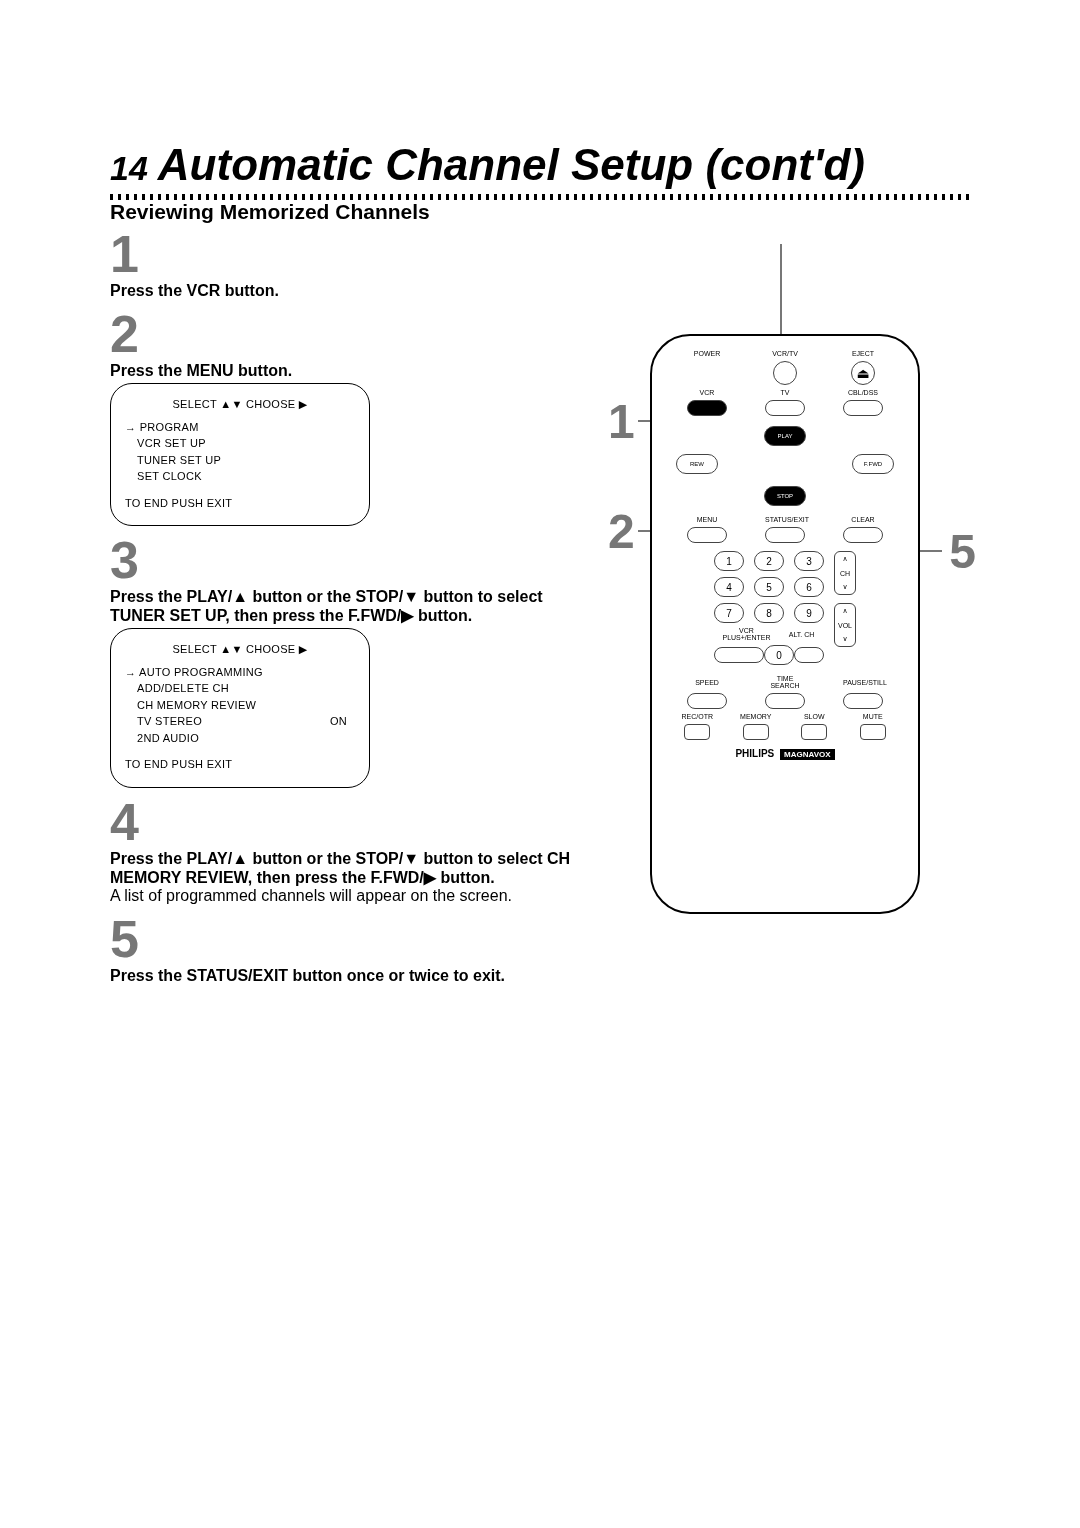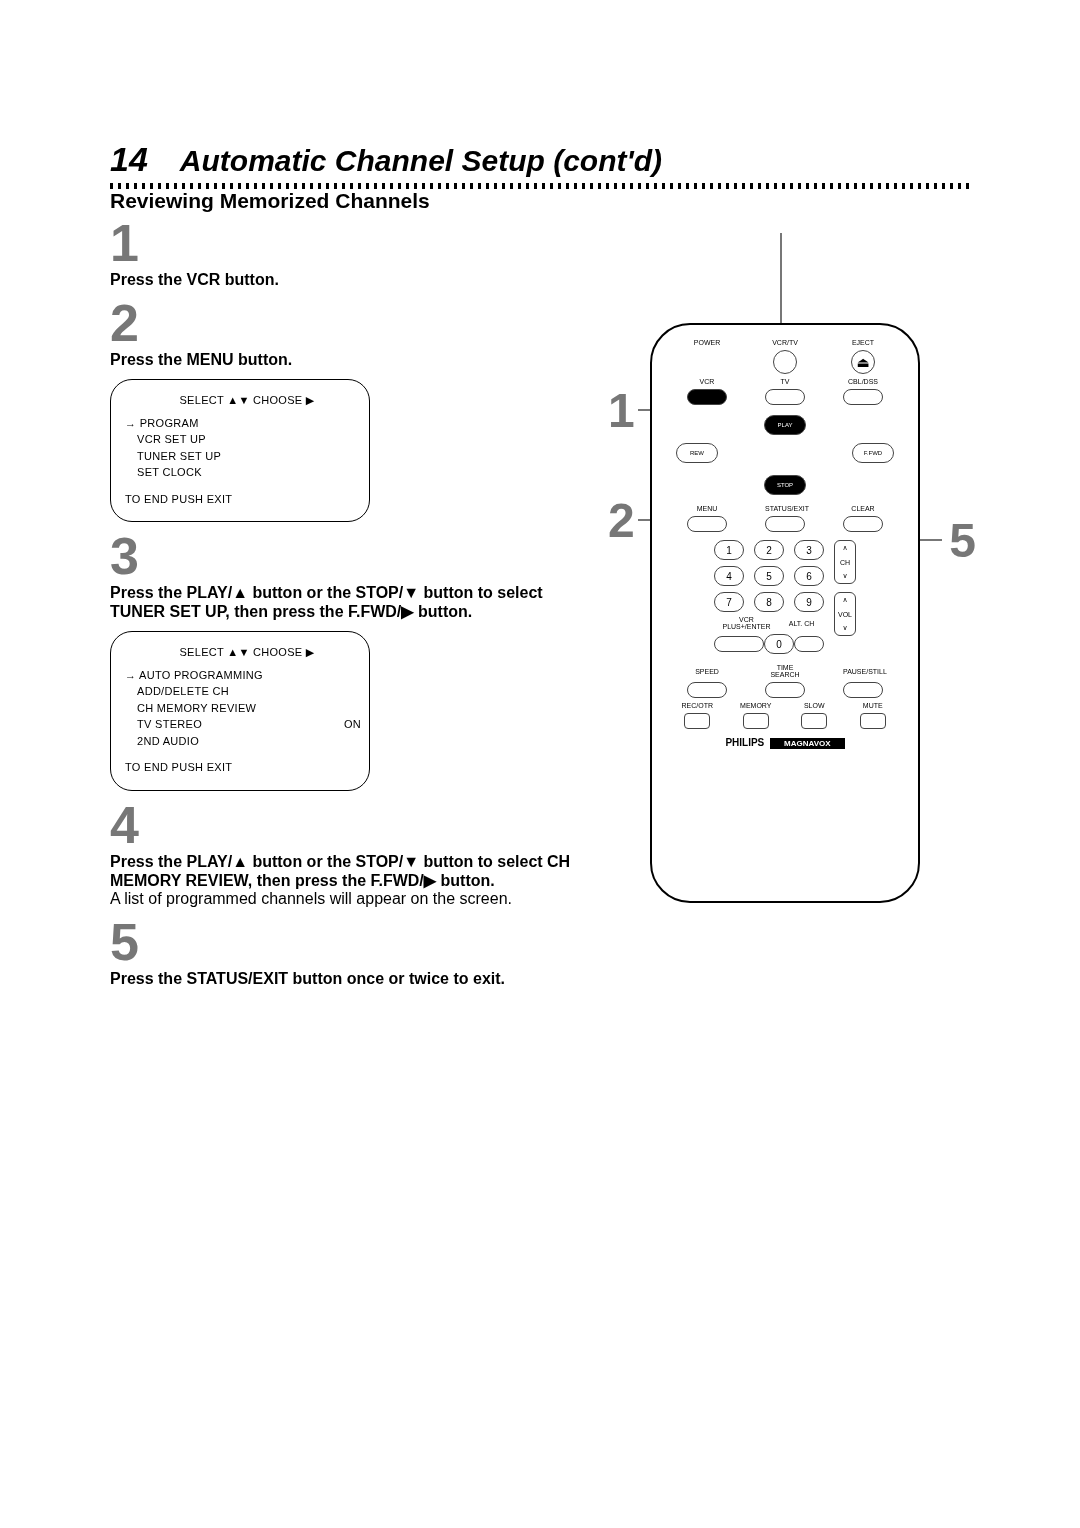--- a/index.html
+++ b/index.html
@@ -13,45 +13,45 @@
     padding: 140px 110px 0 110px;
   }
   .title-row {
     display: flex;
     align-items: baseline;
     font-style: italic;
     font-weight: bold;
     gap: 10px;
   }
   .page-num { font-size: 34px; text-align: center; }
-  .page-title { font-size: 30px; margin-left: 22px; }
+  .page-title { font-size: 44px; }
   .dotrule {
     margin-top: 4px;
     height: 6px;
     background: repeating-linear-gradient(to right,#000 0 3px,transparent 3px 8px);
   }
   .subtitle { font-weight: bold; font-size: 21px; }
   .content { display: flex; gap: 30px; margin-top: 0; }
   .leftcol { flex: 1.2; }
   .rightcol { width: 360px; position: relative; }
   .stepnum { font-size: 52px; font-weight: bold; color: #777; line-height: 1; margin-top: 8px; }
   .step1 { margin-top: 4px; }
   .steptext { font-size: 16px; font-weight: bold; margin-top: 2px; }
   .stepnorm { font-size: 16px; font-weight: normal; }
   .bullet-list { margin-top: 6px; }
   .bullet-item { display:flex; gap:8px; font-size:16px; margin-bottom:6px; }
   .bullet-dot { width:8px; height:8px; border-radius:50%; background:#888; flex-shrink:0; margin-top:6px;}
   .oscreen {
     border: 1.5px solid #000;
     border-radius: 22px;
     width: 260px;
-    padding: 12px 0 14px 14px;
+    padding: 12px 14px 14px 14px;
     font-size: 11px;
     letter-spacing: 0.3px;
-    margin-top: 10px;
+    margin-top: 3px;
     line-height: 1.5;
   }
   .os-line1 { text-align:center; margin-bottom:6px;}
   .os-footer { margin-top:10px; }
   .os-body div { padding-left: 12px; }
   .os-body .arrowline::before { content:"→ "; margin-left:-12px;}
   .os-on { display:flex; justify-content:space-between; padding-right:8px;}
   .bignum-right {
     position:absolute; right:0; top:0;
     font-size: 80px; font-weight:bold; color:#777;
@@ -72,21 +72,21 @@
   .cbtn { width:24px; height:24px; border:1.5px solid #444; border-radius:50%; display:flex;align-items:center;justify-content:center; background:#fff;}
   .cbtn.blank { width:24px; height:14px; border:none;}
   .pillbtn { width:40px; height:16px; border:1.5px solid #444; border-radius:8px; background:#fff;}
   .ovalbtn { width:42px; height:20px; border:1.5px solid #444; border-radius:12px; display:flex; align-items:center;justify-content:center;font-size:6px; background:#fff;}
   .ovalbtn.dark{ background:#000; color:#fff;}
   .numbtn { width:30px; height:20px; border:1.5px solid #444; border-radius:10px; display:flex;align-items:center;justify-content:center;font-size:10px; background:#fff;}
   .numgrid { display:grid; grid-template-columns:repeat(3,30px); gap:6px 10px; justify-content:center; }
   .sq { width:26px; height:16px; border:1.5px solid #444; border-radius:4px; background:#fff;}
   .tallbtn { width:22px; height:44px; border:1.5px solid #444; border-radius:6px; display:flex; flex-direction:column; align-items:center; justify-content:space-between; padding:3px 0; font-size:7px;}
   .brand { text-align:center; margin-top:8px; font-size:10px; font-weight:bold;}
-  .brand .mag { background:#000; color:#fff; padding:1px 14px; font-size:8px; margin-left:3px;}
+  .brand .mag { background:#000; color:#fff; padding:1px 4px; font-size:8px; margin-left:3px;}
   .callout-num {
     position:absolute;
     font-size:48px; font-weight:bold; color:#777;
   }
   .callout-line { position:absolute; background:#777; }
   .tri { font-size:14px; }
 </style>
 </head>
 <body>
 

